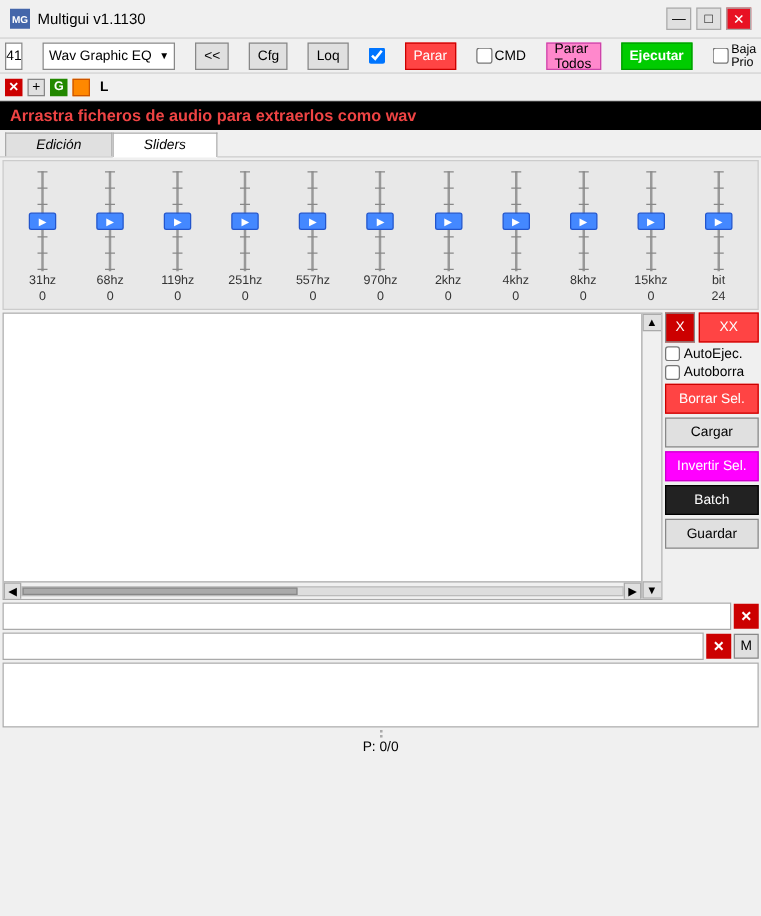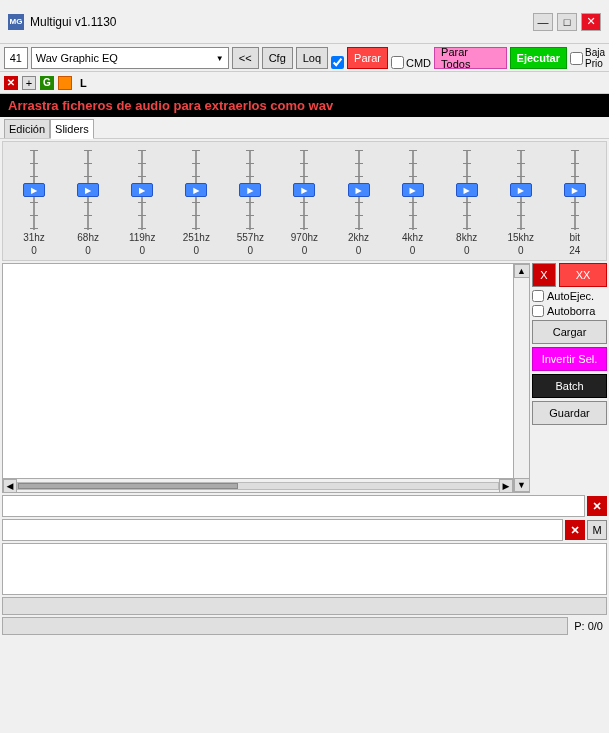--- a/index.html
+++ b/index.html
@@ -11,21 +11,21 @@
       height: 733px;
       overflow: hidden;
       position: relative;
     }
 
     
     .titlebar {
       display: flex;
       align-items: center;
       background: #f0f0f0;
-      height: 44px;
+      height: 31px;
       padding: 0 8px;
       border-bottom: 1px solid #ccc;
       user-select: none;
     }
     .titlebar-icon {
       width: 16px; height: 16px;
       background: #4466aa;
       margin-right: 6px;
       font-size: 8px;
       color: white;
@@ -46,25 +46,25 @@
       border: 1px solid #aaa;
       cursor: pointer;
       display: flex; align-items: center; justify-content: center;
       font-size: 11px;
     }
     .titlebar-btn.close { background: #e81123; color: white; }
 
     
     .toolbar1 {
       display: flex;
-      align-items: flex-end;
+      align-items: center;
       background: #f0f0f0;
       height: 28px;
       padding: 2px 4px;
-      gap: 3px;
+      gap: 16px;
       border-bottom: 1px solid #ccc;
     }
     .num-box {
       width: 24px; height: 22px;
       background: white;
       border: 1px solid #888;
       display: flex; align-items: center; justify-content: center;
       font-size: 11px;
     }
     .dropdown {
@@ -125,26 +125,27 @@
     }
 
     
     .tabs {
       display: flex;
       background: #f0f0f0;
       padding: 2px 4px 0;
       border-bottom: 1px solid #ccc;
     }
     .tab {
-      padding: 3px 4px;
+      padding: 3px 24px;
       border: 1px solid #aaa;
       border-bottom: none;
       cursor: pointer;
       font-size: 11px;
       background: #e0e0e0;
+      font-style: italic;
     }
     .tab.active {
       background: white;
       border-bottom: 1px solid white;
       margin-bottom: -1px;
     }
 
     
     .eq-section {
       background: #e8e8e8;
@@ -350,20 +351,21 @@
       background: white;
       border: 1px solid #aaa;
       margin-bottom: 2px;
       overflow: hidden;
     }
     .bottom-bar {
       display: flex;
       align-items: center;
       gap: 2px;
       margin-bottom: 2px;
+      flex-direction: column;
     }
     .progress-bar {
       flex: 1;
       height: 18px;
       background: #e0e0e0;
       border: 1px solid #aaa;
     }
     .status-label {
       font-size: 11px;
       white-space: nowrap;
@@ -619,20 +621,21 @@
       <div class="side-btn red" style="flex:1; background:#ff4444;">XX</div>
     </div>
     <label class="side-check-label">
       <input type="checkbox" class="checkbox-small" style="">
       <span>AutoEjec.</span>
     </label>
     <label class="side-check-label">
       <input type="checkbox" class="checkbox-small" style="">
       <span>Autoborra</span>
     </label>
+    <div class="side-btn red" style="background:#ff4444; color:white;">Borrar Sel.</div>
     <div class="side-btn">Cargar</div>
     <div class="side-btn magenta" style="background:#ff00ff; color:white;">Invertir Sel.</div>
     <div class="side-btn black" style="background:#222; color:white;">Batch</div>
     <div class="side-btn">Guardar</div>
   </div>
 </div>
 
 <div class="bottom-section">
 
   <div class="input-row">

